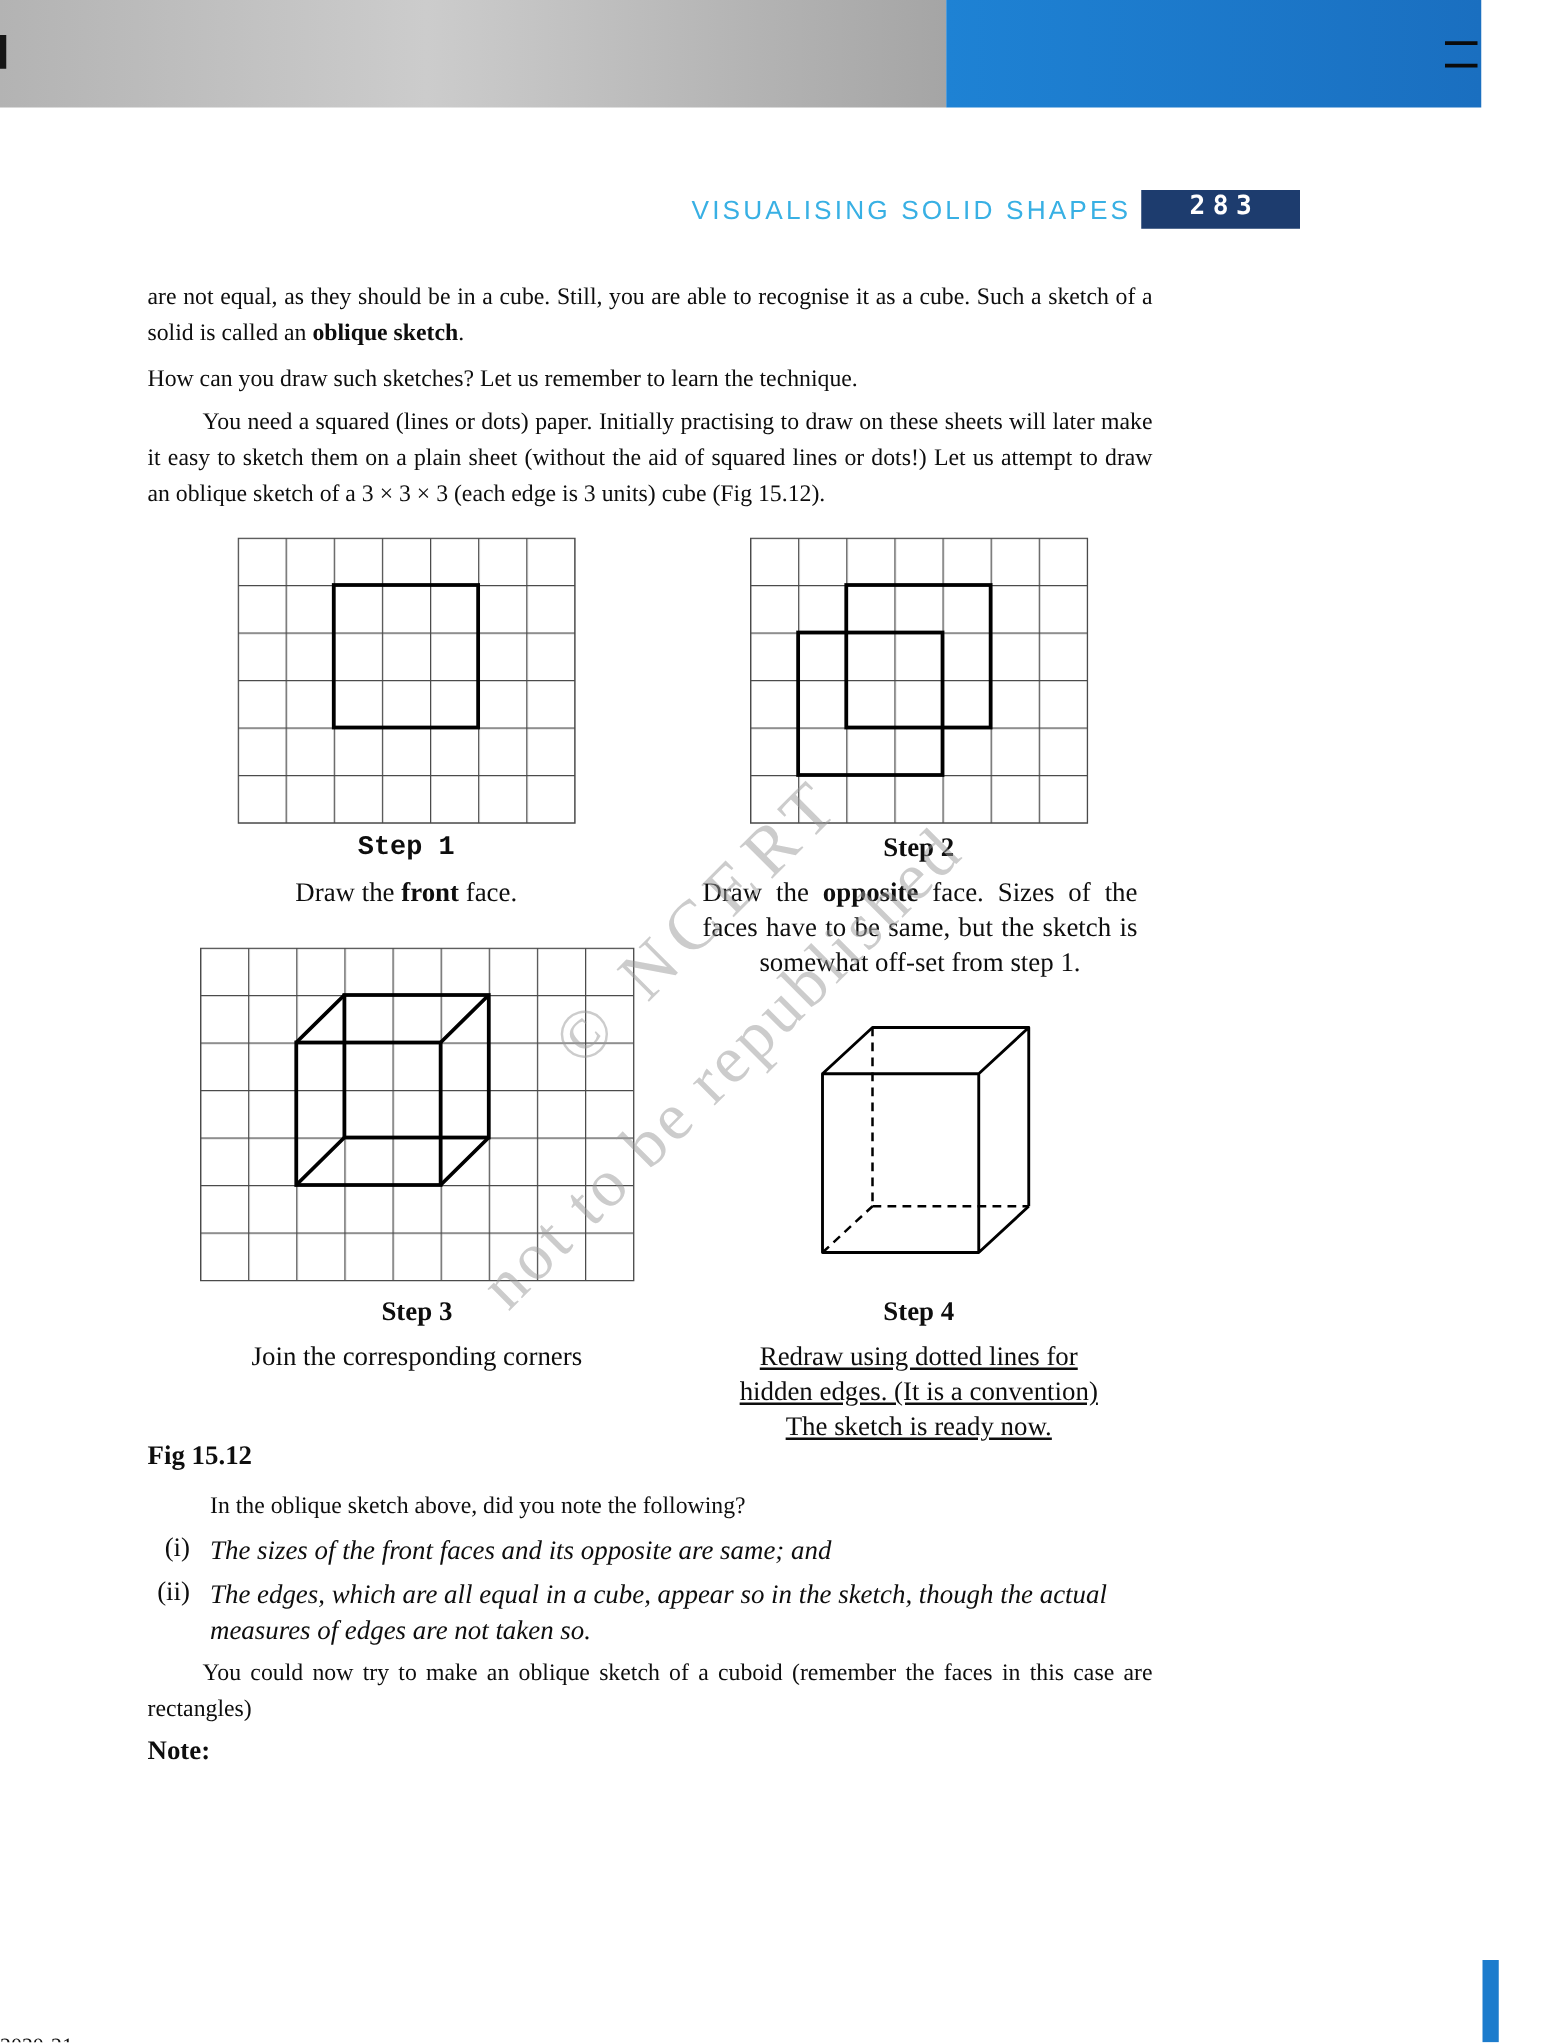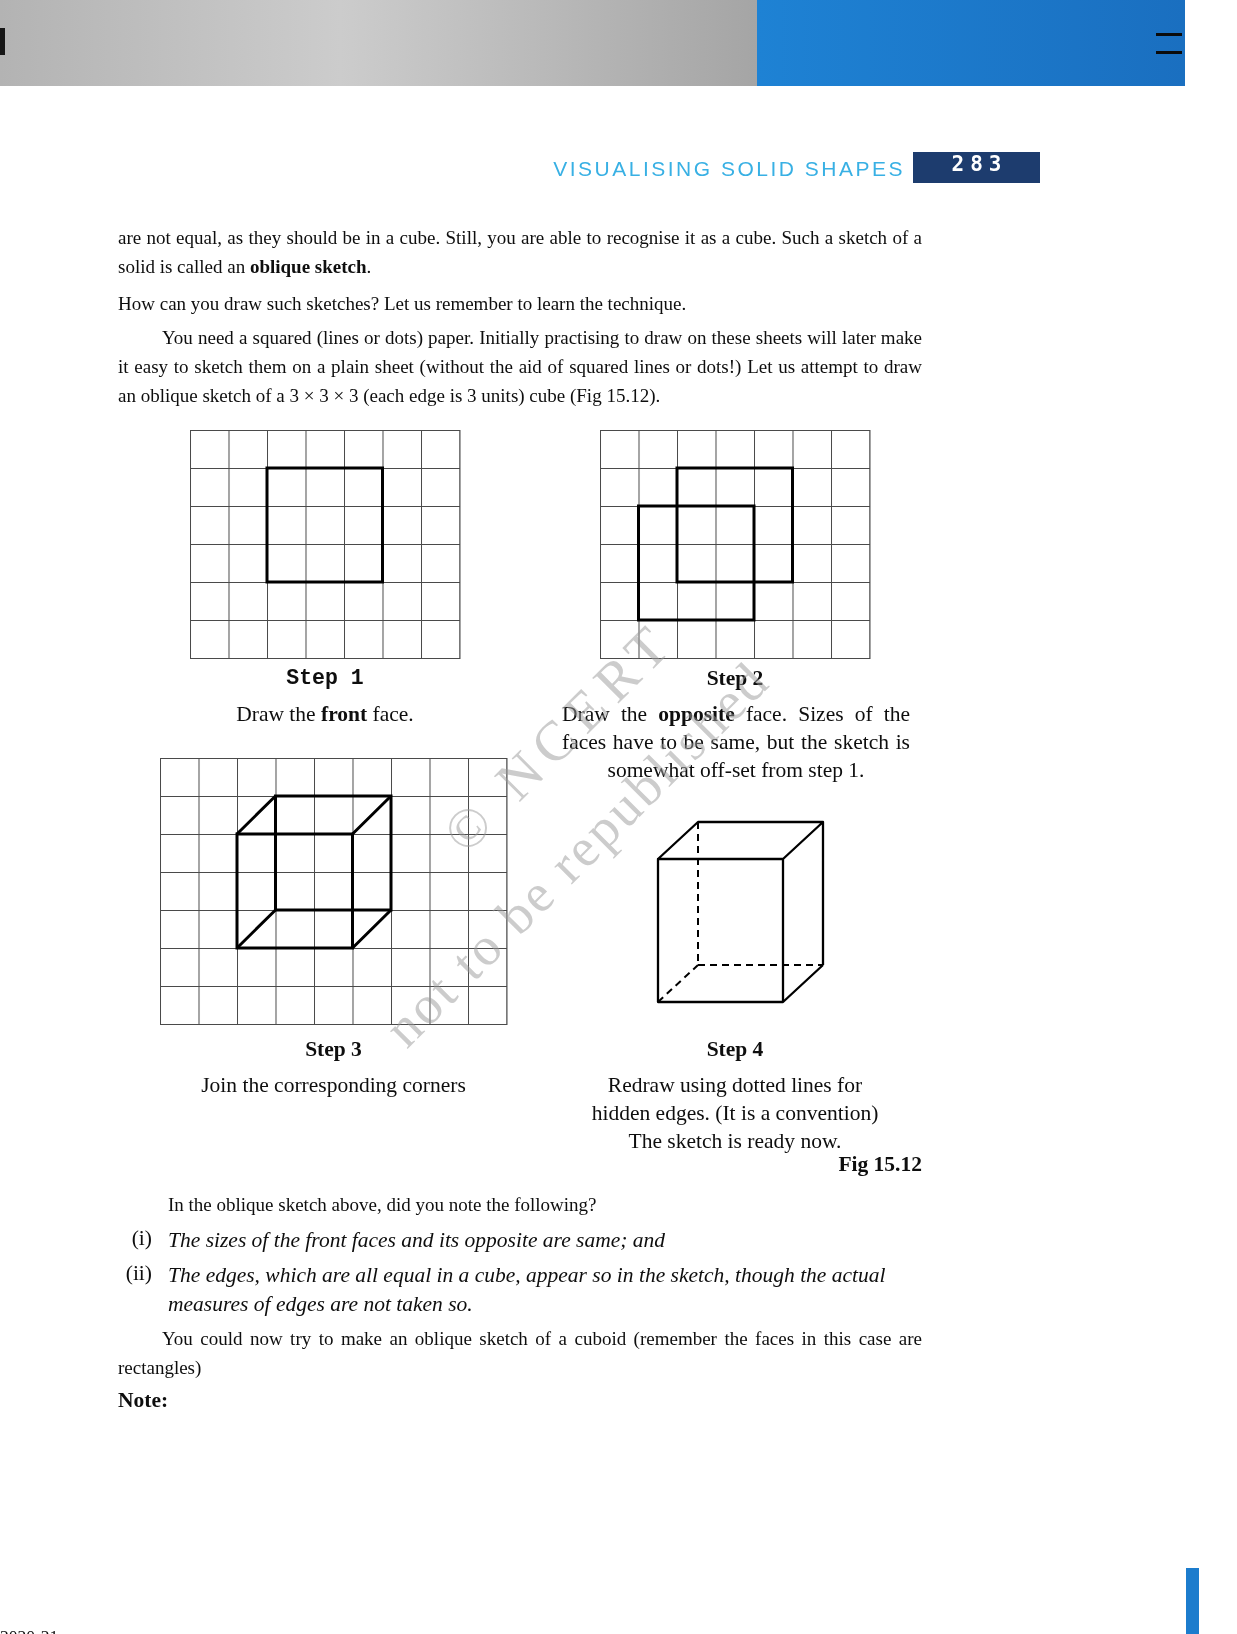--- a/index.html
+++ b/index.html
@@ -27,21 +27,21 @@
 
   
   .para { position:absolute; left:118px; width:804px; font-size:19px;
           line-height:29px; text-align:justify; }
   .indent { text-indent:44px; }
   .step-title { position:absolute; font-weight:bold; font-size:21.5px; text-align:center; }
   .step-desc  { position:absolute; font-size:21.5px; line-height:28px; }
   .desc-center { text-align:center; }
   .desc-just { text-align:justify; text-align-last:center; }
   .fig-caption { position:absolute; left:118px; top:1152px; width:804px;
-                 text-align:right; font-weight:bold; font-size:21.5px; }
+                 text-align:left; font-weight:bold; font-size:21.5px; }
   .list-marker { position:absolute; font-size:21.5px; text-align:right; width:44px; left:108px; }
   .list-text   { position:absolute; left:168px; width:748px; font-size:21.5px; line-height:29px;font-style:italic; }
   .note-label  { position:absolute; left:118px; top:1388px; font-weight:bold; font-size:21.5px; }
   .note-text   { position:absolute; left:192px; top:1388px; width:716px; font-size:21.5px;
                  line-height:29px; text-align:justify; }
   .footer-year { position:absolute; left:0; top:1626px; width:1185px; text-align:left; font-size:17.5px; }
 
   
   .wm { position:absolute; transform:rotate(-45deg); transform-origin:0 0;
         color:#9a9a9a; opacity:0.5; white-space:nowrap; z-index:40; pointer-events:none;
@@ -118,21 +118,21 @@
 
   <svg class="fig" style="left:648px; top:812px" width="182" height="200">
     <path d="M10 47 H135 V190 H10 Z M10 47 L50 10 H175 V153 M135 47 L175 10 M135 190 L175 153" fill="none" stroke="#000" stroke-width="2.3" stroke-linejoin="round"></path>
     <path d="M50 10 V153 M50 153 H175 M10 190 L50 153" fill="none" stroke="#000" stroke-width="2" stroke-dasharray="7 5"></path>
   </svg>
 
   <div class="step-title" style="left:160px; top:1037px; width:347px;">Step 3</div>
   <div class="step-desc desc-center" style="left:160px; top:1071px; width:347px;">Join the corresponding corners</div>
 
   <div class="step-title" style="left:580px; top:1037px; width:310px;">Step 4</div>
-  <div class="step-desc desc-center" style="left:576px; top:1071px; width:318px;">Redraw using dotted lines for hidden edges. (It is a convention) The sketch is ready now.</div>
+  <div class="step-desc desc-center" style="left:576px; top:1071px; width:318px;text-decoration:underline;">Redraw using dotted lines for hidden edges. (It is a convention) The sketch is ready now.</div>
 
   <div class="fig-caption">Fig 15.12</div>
 
   <div class="para" style="top:1190px; text-align:left; text-indent:50px;">In the oblique sketch above, did you note the following?</div>
 
   <div class="list-marker" style="top:1226px">(i)</div>
   <div class="list-text" style="top:1226px">The sizes of the front faces and its opposite are same; and</div>
 
   <div class="list-marker" style="top:1261px">(ii)</div>
   <div class="list-text" style="top:1261px">The edges, which are all equal in a cube, appear so in the sketch, though the actual measures of edges are not taken so.</div>

